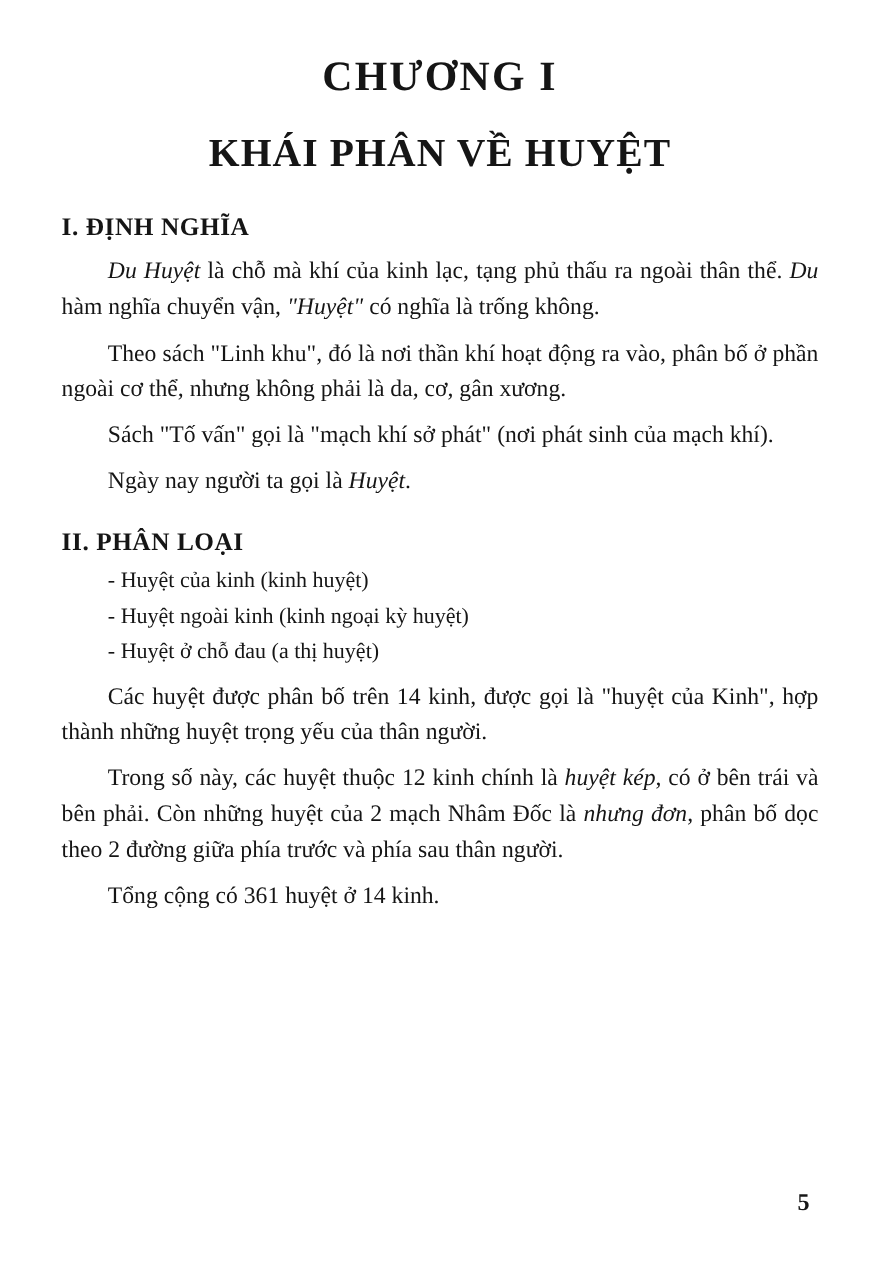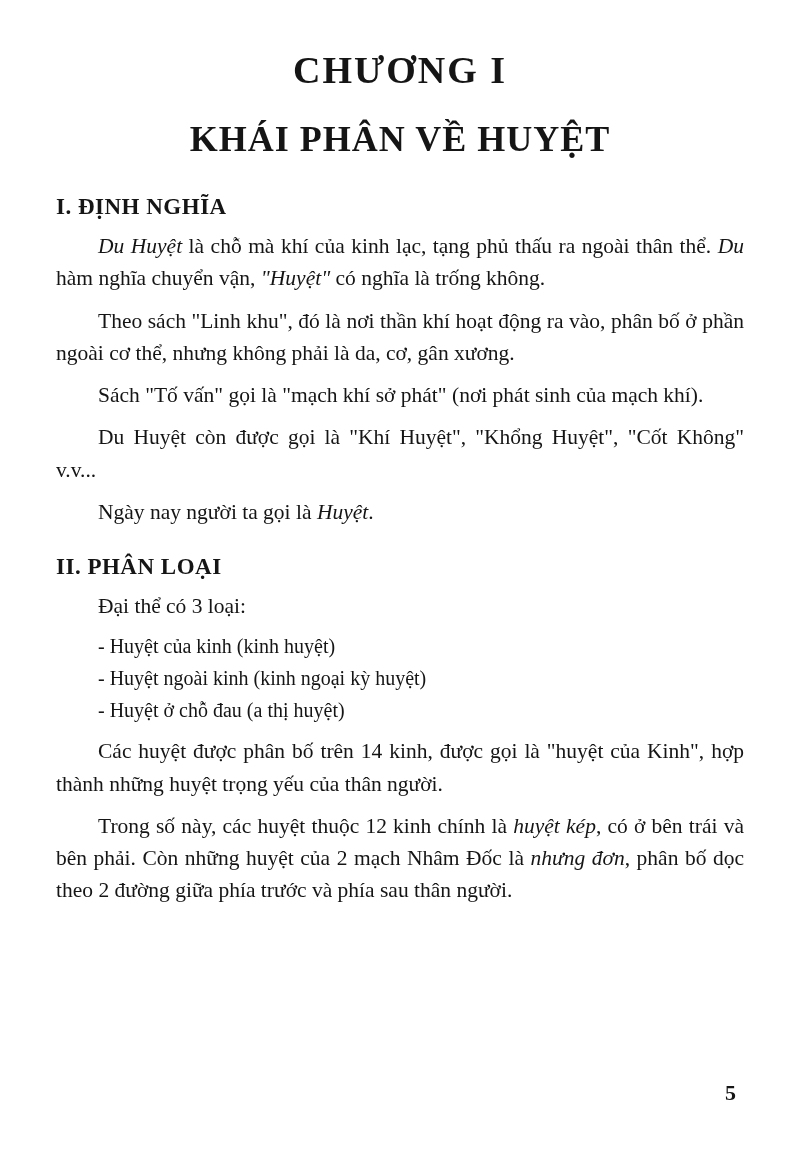--- a/index.html
+++ b/index.html
@@ -73,36 +73,35 @@
 
   <div>
     <div class="sec-heading">I. ĐỊNH NGHĨA</div>
 
     <p class="para"><span class="italic">Du Huyệt</span><span> là chỗ mà khí của kinh lạc, tạng phủ thấu ra ngoài thân thể. </span><span class="italic">Du</span><span> hàm nghĩa chuyển vận, </span><span class="italic">"Huyệt"</span><span> có nghĩa là trống không.</span></p>
 
     <p class="para">Theo sách "Linh khu", đó là nơi thần khí hoạt động ra vào, phân bố ở phần ngoài cơ thể, nhưng không phải là da, cơ, gân xương.</p>
 
     <p class="para">Sách "Tố vấn" gọi là "mạch khí sở phát" (nơi phát sinh của mạch khí).</p>
 
-    <p class="para">Du Huyệt còn được gọi là "Khí Huyệt", "Khổng Huyệt", "Cốt Không" v.v...</p>
 
     <p class="para"><span>Ngày nay người ta gọi là </span><span class="italic">Huyệt</span><span>.</span></p>
   </div>
 
   <div>
     <div class="sec-heading">II. PHÂN LOẠI</div>
 
-    <p class="para">Đại thể có 3 loại:</p>
 
     <div class="list-item">- Huyệt của kinh (kinh huyệt)</div>
     <div class="list-item">- Huyệt ngoài kinh (kinh ngoại kỳ huyệt)</div>
     <div class="list-item">- Huyệt ở chỗ đau (a thị huyệt)</div>
 
 
     <p class="para">Các huyệt được phân bố trên 14 kinh, được gọi là "huyệt của Kinh", hợp thành những huyệt trọng yếu của thân người.</p>
 
     <p class="para"><span>Trong số này, các huyệt thuộc 12 kinh chính là </span><span class="italic">huyệt kép</span><span>, có ở bên trái và bên phải. Còn những huyệt của 2 mạch Nhâm Đốc là </span><span class="italic">nhưng đơn</span><span>, phân bố dọc theo 2 đường giữa phía trước và phía sau thân người.</span></p>
 
+    <p class="para">Tổng cộng có 361 huyệt ở 14 kinh.</p>
   </div>
 
   <div class="page-number">5</div>
 
 </div>
 
 </body></html>

